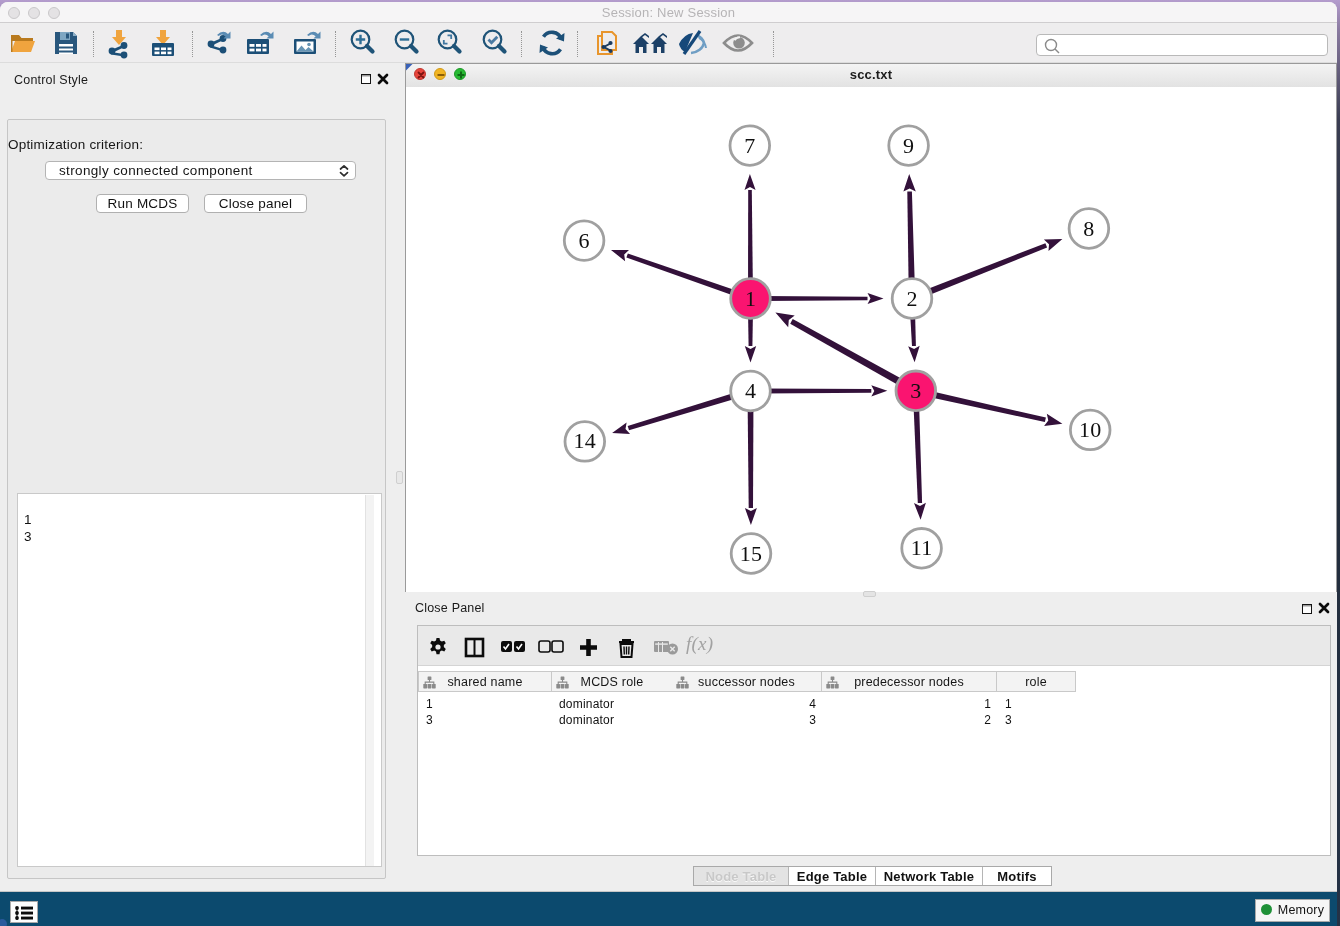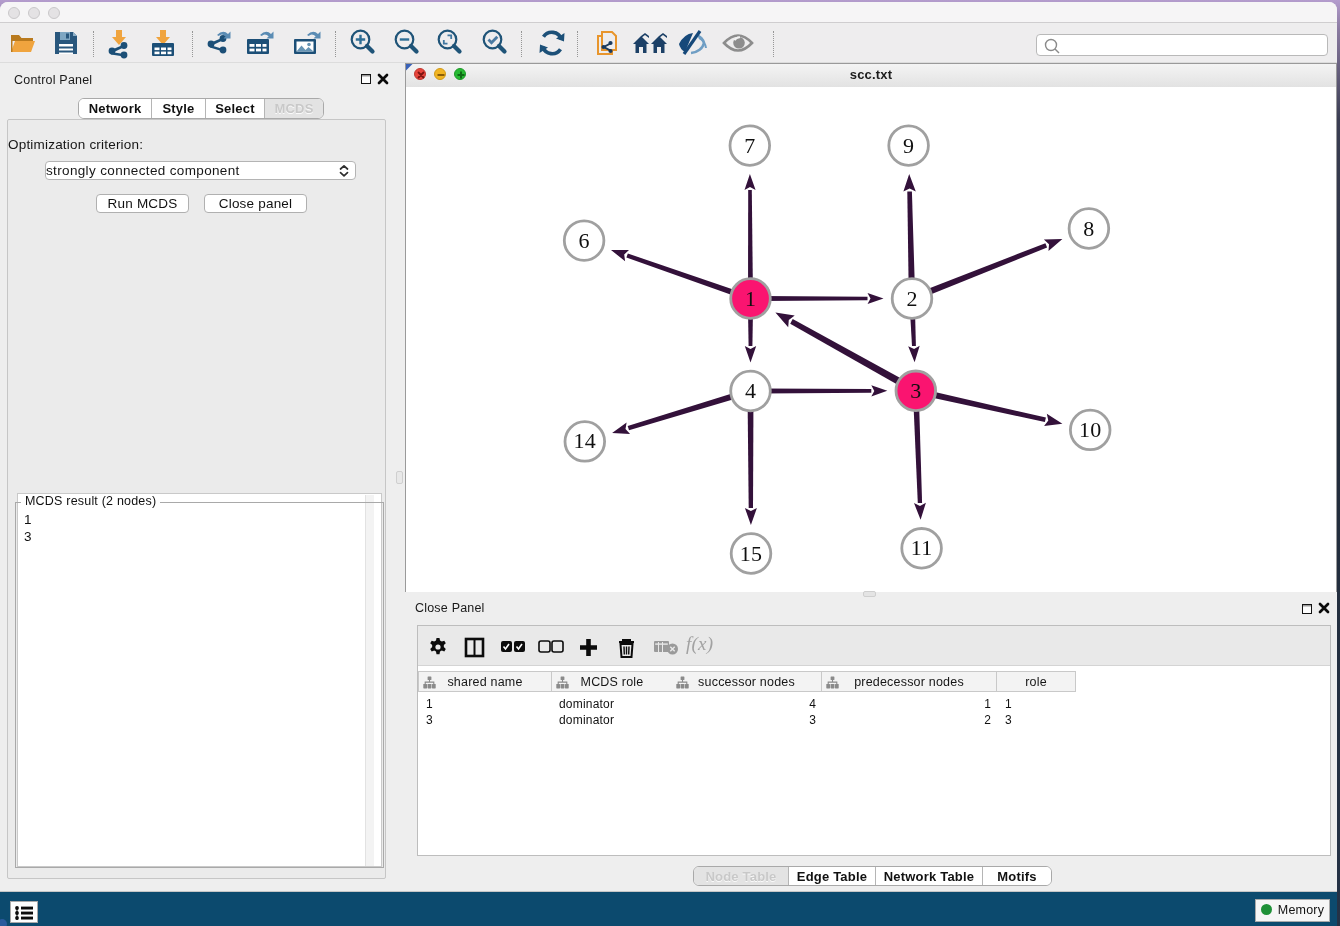--- a/index.html
+++ b/index.html
@@ -15,31 +15,32 @@
 
 #cpanel{position:absolute;left:0;top:61px;width:398px;height:829px;background:#eeeeee}
 #cphead{position:absolute;left:14px;top:10px;font-size:12.5px;color:#1a1a1a}
 .wbtn-sq{position:absolute;top:13px;width:10px;height:10px;border:1.8px solid #141414;background:#fdfdfd;box-shadow:inset 0 1.5px 0 #9a9a9a}
 #cptabs{position:absolute;left:78px;top:35px;height:21px;display:flex;border:1px solid #a9a9a9;border-radius:6px;overflow:hidden;background:#fff}
 .cptab{height:100%;display:flex;align-items:center;justify-content:center;font-size:13px;font-weight:bold;color:#111;border-right:1px solid #b5b5b5;background:#fff}
 .cptab:last-child{border-right:none}
 .tabsel{background:#e3e3e3;color:#c8c8c8;text-shadow:0 1px 0 #fafafa}
 #cpbody{position:absolute;left:7px;top:56px;width:379px;height:760px;background:#ebebeb;border:1px solid #c6c6c6;border-radius:2px}
 #optlabel{position:absolute;left:0;width:100%;top:17px;text-align:left;font-size:13.5px;color:#161616}
-#cpselect{position:absolute;left:37px;top:41px;width:311px;height:19px;background:#fff;border:1px solid #b4b4b4;border-radius:4px;font-size:13.5px;letter-spacing:0.35px;color:#161616;line-height:17px;}
+#cpselect{position:absolute;left:37px;top:41px;width:311px;height:19px;background:#fff;border:1px solid #b4b4b4;border-radius:4px;font-size:13.5px;letter-spacing:0.35px;color:#161616;line-height:17px;padding-left:13px}
 .btn{position:absolute;top:74px;height:19px;background:#fff;border:1px solid #b0b0b0;border-radius:4px;font-size:13.5px;color:#111;text-align:center;line-height:17px}
 #grpwhite{position:absolute;left:9px;top:373px;width:365px;height:374px;background:#fff;border:1px solid #c9c9c9}
 #grpbox{position:absolute;left:7px;top:382px;width:369px;height:366px;border:1px solid #a9a9a9}
 #grplabel{position:absolute;left:5px;top:-9px;background:#ffffff;padding:0 4px;font-size:12.5px;color:#111}
 </style></head><body>
 <div id="win">
 <div id="titlebar">
  <div class="tl" style="left:8px"></div>
       <div class="tl" style="left:28px"></div>
       <div class="tl" style="left:48px"></div>
+ <div id="wtitle">Session: New Session</div>
 </div>
 <div id="toolbar">
  <div class="tdiv" style="left:93px"></div>
       <div class="tdiv" style="left:192px"></div>
  <div class="tdiv" style="left:335px"></div>
       <div class="tdiv" style="left:521px"></div>
  <div class="tdiv" style="left:577px"></div>
       <div class="tdiv" style="left:773px"></div>
  <svg class="ticon" style="left:6px" width="32" height="32" viewBox="0 0 32 32">
    <path d="M5 8 h8 l2.5 3 H27 v3 H5 z" fill="#b97a1e"></path>
@@ -198,58 +199,49 @@
 .mtl{position:absolute;top:4px;width:12px;height:12px;border-radius:50%;border:1px solid}
 #netname{position:absolute;left:0;right:0;top:3px;text-align:center;font-size:13px;font-weight:bold;color:#1c1c1c}
 #netcanvas{position:absolute;left:0;top:23px;width:930px;height:505px;background:#fff;overflow:hidden}
 #tpanel{position:absolute;left:405px;top:596px;width:932px;height:292px;background:#eeeeee}
 #tbox{position:absolute;left:12px;top:27px;width:914px;height:231px;background:#ffffff;border:1px solid #bdbdbd}
 #ttools{position:absolute;left:0;top:0;width:100%;height:40px;background:#e9e9e9;border-bottom:1px solid #d4d4d4}
 #tgrid{position:absolute;left:0;top:41px;width:100%;height:186px;background:#fff}
 .thcell{position:absolute;top:4px;height:21px;background:#f3f3f3;border:1px solid #c9c9c9;border-left:none;font-size:12.5px;color:#161616;text-align:center;line-height:20px}
 .thicon{position:absolute;left:4px;top:4px}
 .trow{position:absolute;font-size:12px;color:#111}
-#btabs{position:absolute;left:288px;top:268px;height:20px;display:flex;border:1px solid #a9a9a9;border-radius:6px;overflow:hidden;background:#fff}
+#btabs{position:absolute;left:288px;top:268px;height:20px;display:flex;border:1px solid #a9a9a9;border-radius:0;overflow:hidden;background:#fff}
 .btab{height:100%;display:flex;align-items:center;justify-content:center;font-size:13px;font-weight:bold;color:#111;border-right:1px solid #b5b5b5;background:#fff}
 .btab:last-child{border-right:none}
 .btab.tabsel{background:#e3e3e3;color:#c8c8c8;text-shadow:0 1px 0 #fafafa}
 #statusbar{position:absolute;left:0;top:889px;width:100%;height:35px;background:#0c4a6e;border-top:1px solid #c6c6c6}
 #lstbtn{position:absolute;left:10px;top:9px;width:28px;height:22px;background:#fdfdfd;border:1px solid #a9a9a9}
 #membtn{position:absolute;left:1255px;top:7px;width:75px;height:23px;background:#f6f6f6;border:1px solid #a9a9a9;font-size:12.5px;color:#111;text-align:center;line-height:21px}
 </style>
 <div id="cpanel">
- <div id="cphead">Control Panel</div>
+ <div id="cphead">Control Style</div>
  <div class="wbtn-sq" style="left:361px;top:11px"></div>
  <svg style="position:absolute;left:377px;top:10px" width="12" height="12">
         <path d="M2 2 L10 10 M10 2 L2 10" stroke="#0a0a0a" stroke-width="2.7" stroke-linecap="round"></path>
       </svg>
- <div id="cptabs">
-   <div class="cptab" style="width:73px">Network</div>
-   <div class="cptab" style="width:54px">Style</div>
-   <div class="cptab" style="width:59px">Select</div>
-   <div class="cptab tabsel" style="width:58px">MCDS</div>
- </div>
  <div id="cpbody">
    <div id="optlabel">Optimization criterion:</div>
    <div id="cpselect">strongly connected component
      <svg width="12" height="14" style="position:absolute;right:5px;top:2px">
             <g stroke="#2e2e2e" stroke-width="1.7" fill="none" stroke-linecap="round" stroke-linejoin="round">
               <path d="M2.5 5 L6 1.8 L9.5 5"></path>
               <path d="M2.5 8.6 L6 11.8 L9.5 8.6"></path>
             </g>
           </svg>
    </div>
    <div class="btn" style="left:88px;width:93px">Run MCDS</div>
    <div class="btn" style="left:196px;width:103px">Close panel</div>
    <div id="grpwhite">
        <div style="position:absolute;left:6px;top:18px;font-size:13.5px;color:#111;line-height:16.5px">1<br>3</div>
        <div style="position:absolute;right:7px;top:1px;width:9px;height:371px;background:#f3f3f3;border-left:1px solid #e2e2e2"></div>
-   </div>
-   <div id="grpbox">
-     <div id="grplabel">MCDS result (2 nodes)</div>
    </div>
  </div>
 </div>
 <div id="netframe">
   <div id="nettitle">
     <div class="mtl" style="left:8px;background:#e8453c;border-color:#c03830">
           <svg width="10" height="10" style="position:absolute;left:1px;top:1px">
             <path d="M2.5 2.5 L7.5 7.5 M7.5 2.5 L2.5 7.5" stroke="#7d1410" stroke-width="1.8" stroke-linecap="round"></path>
           </svg>
         </div>

